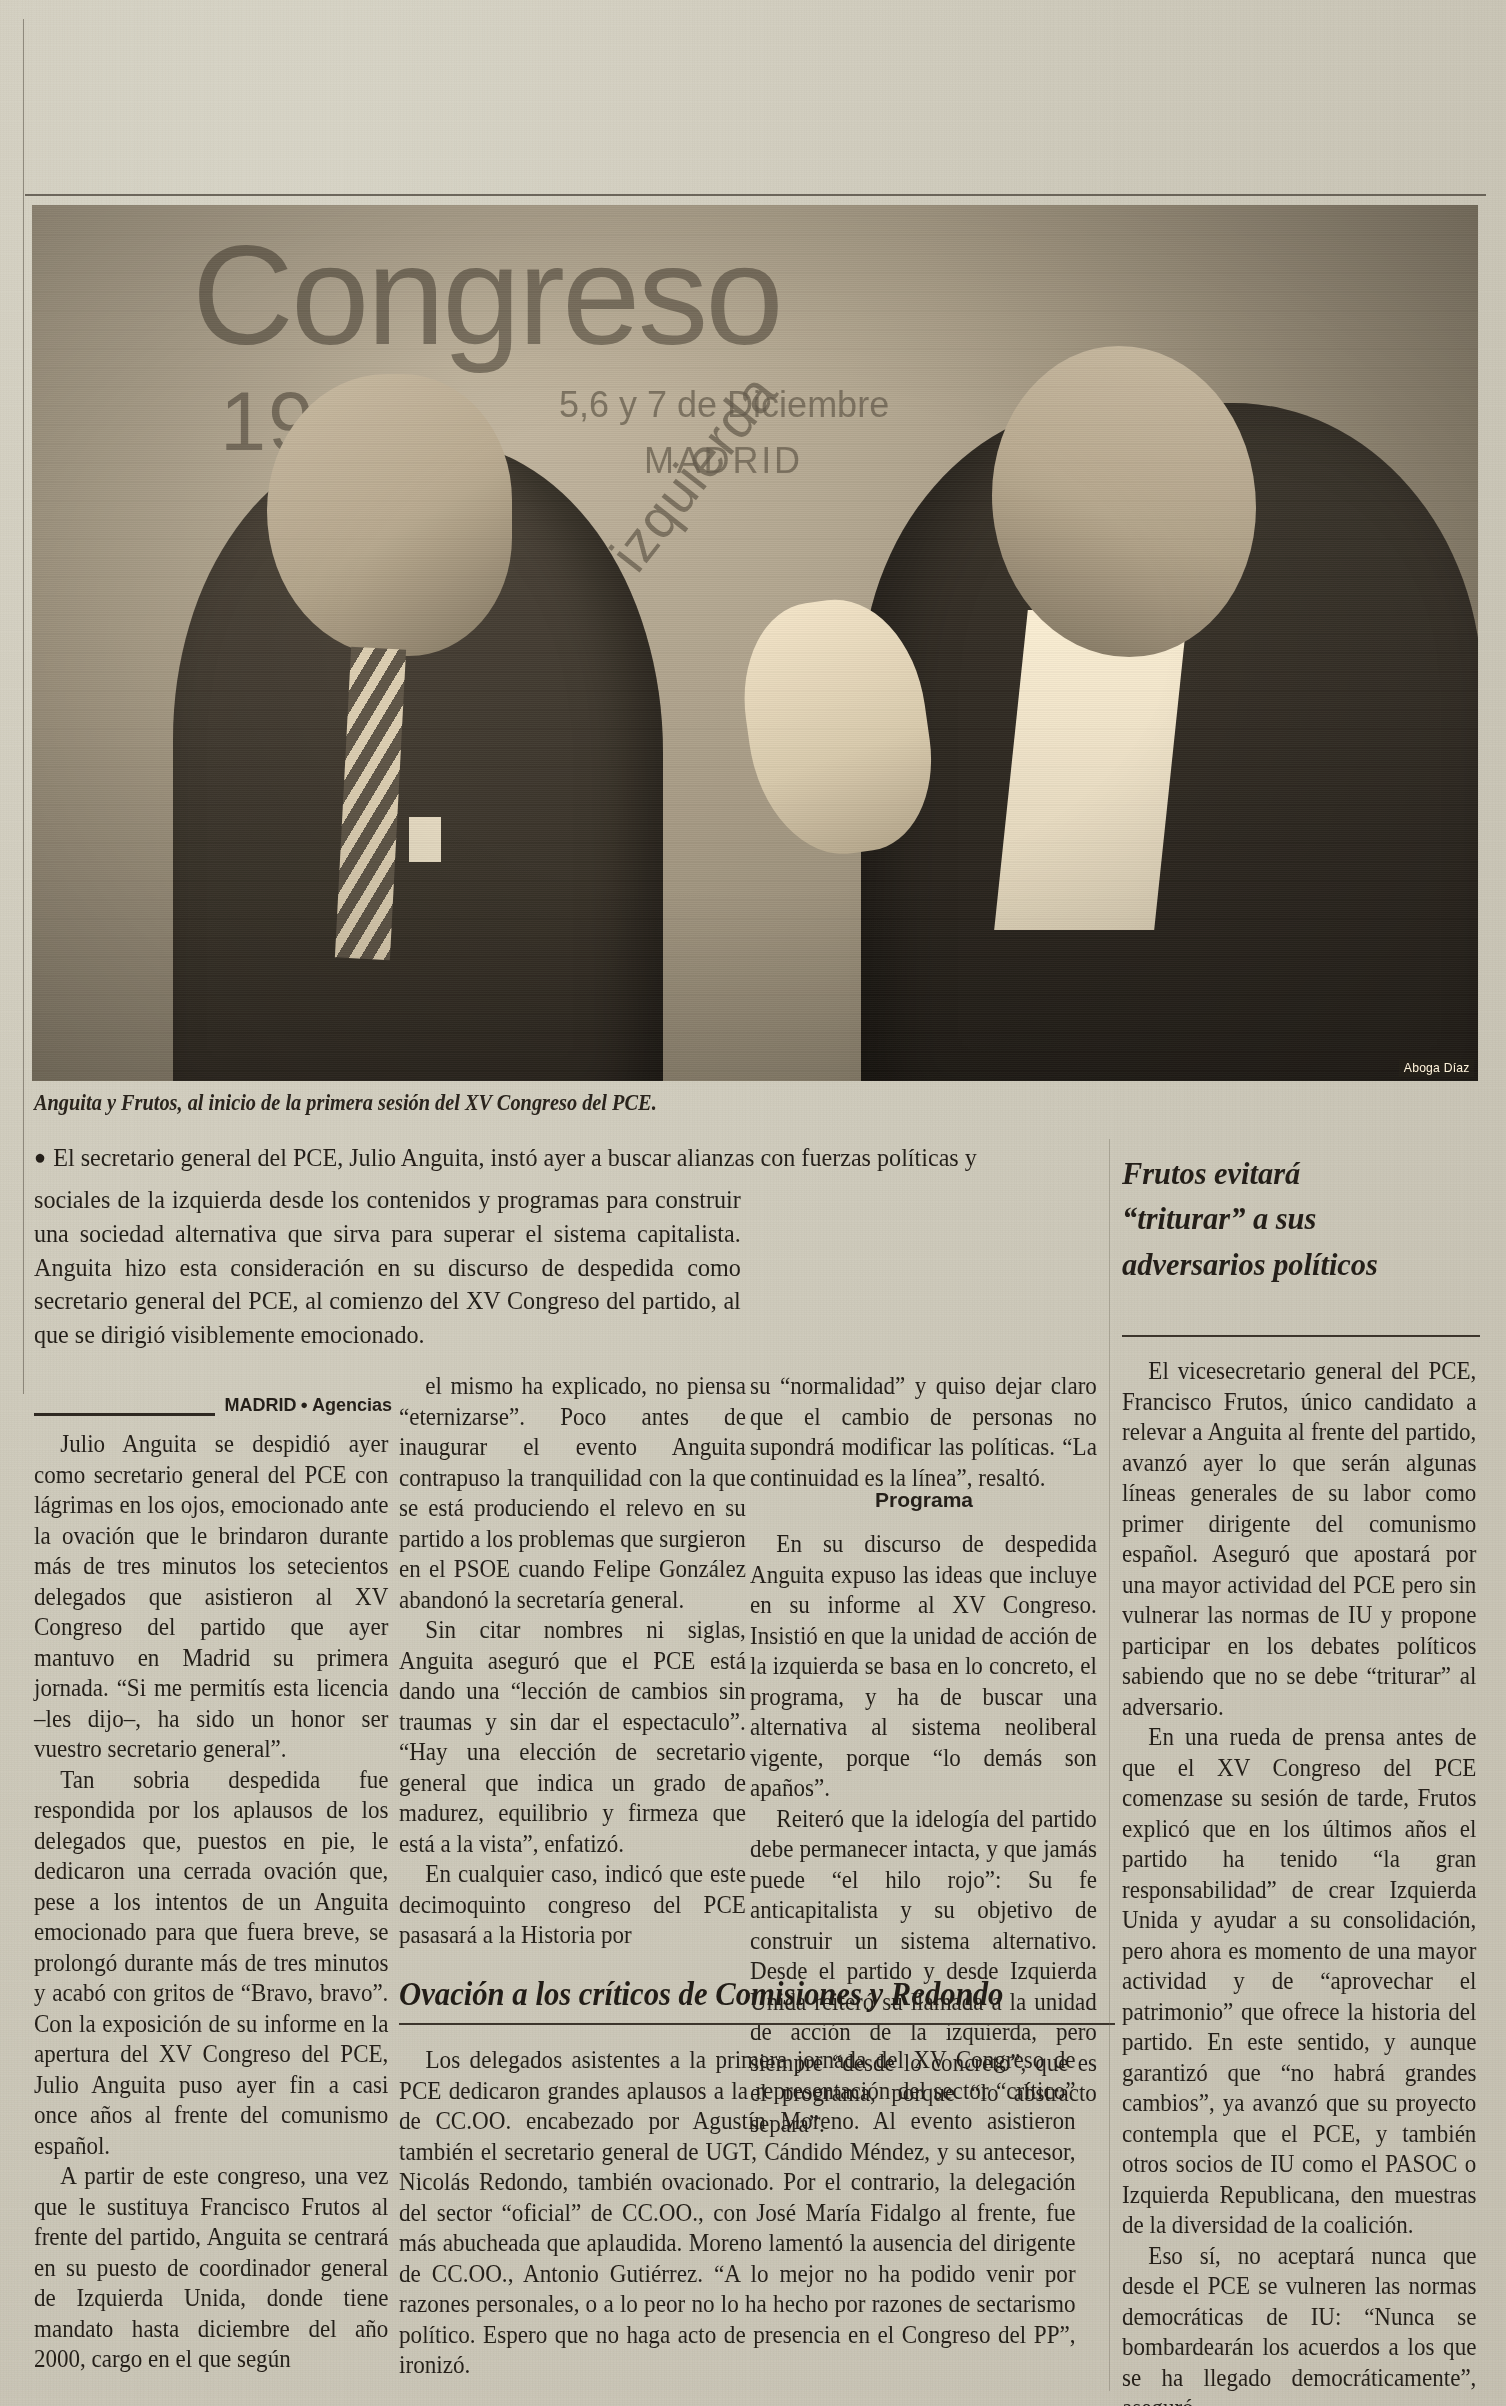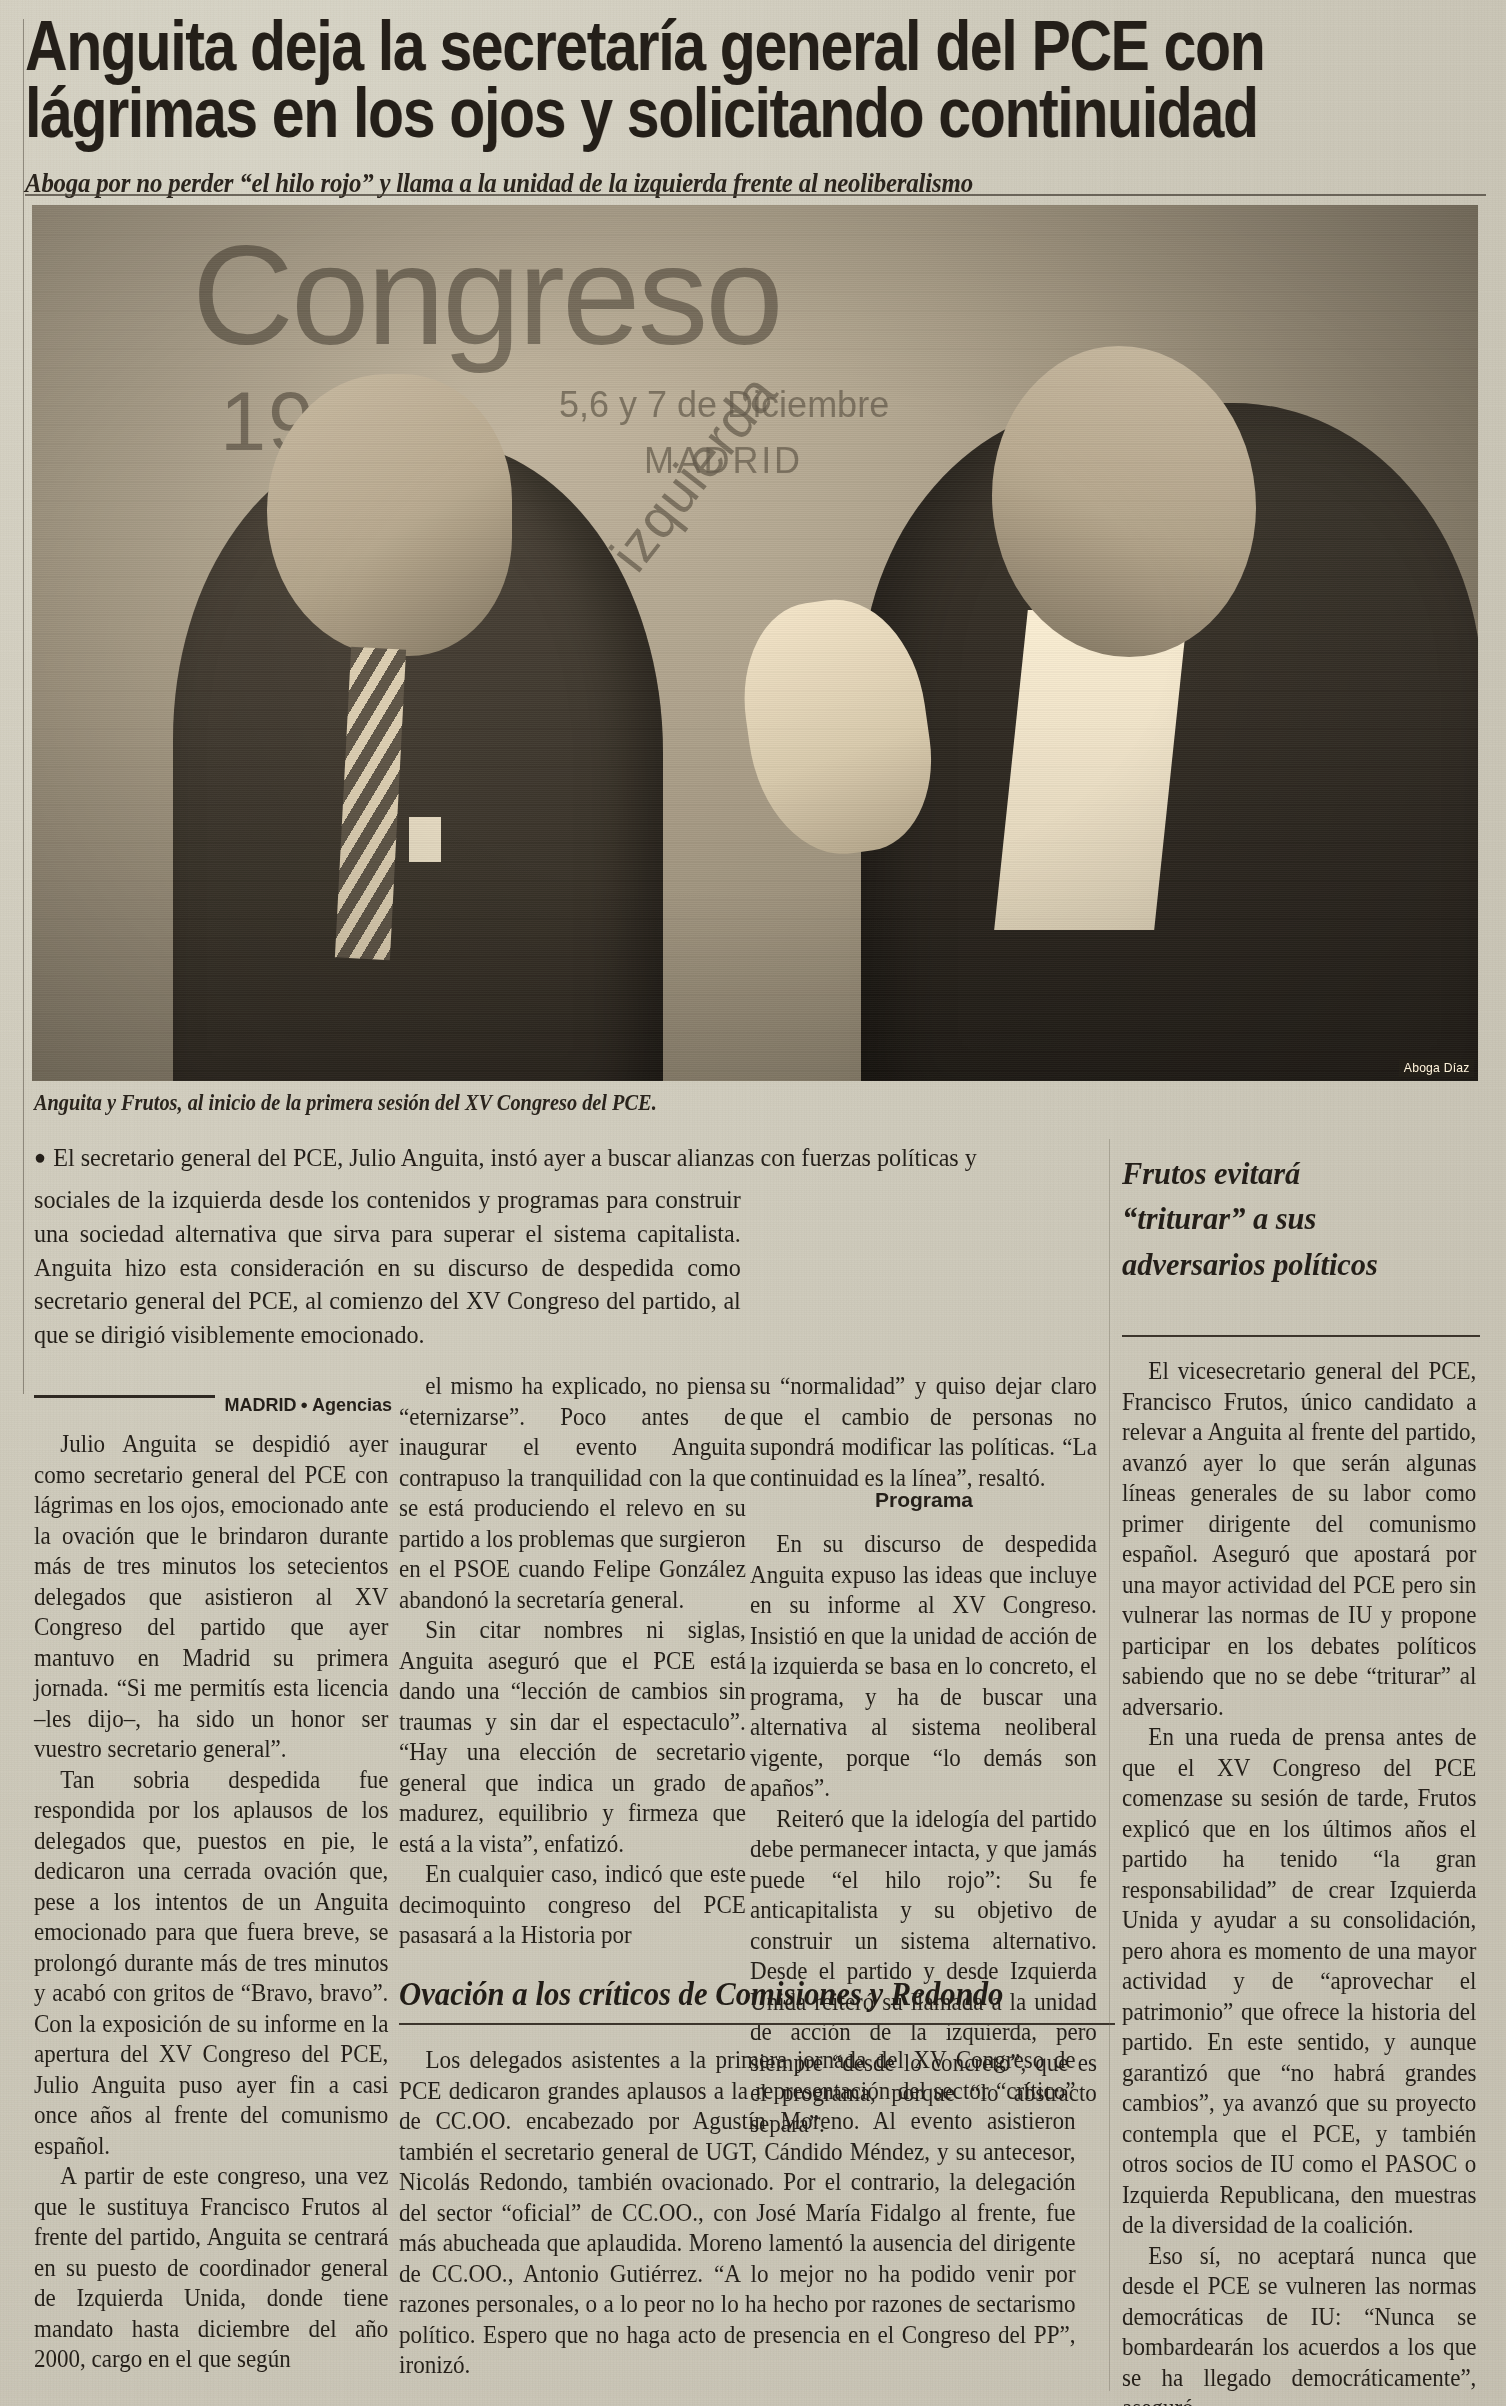--- a/index.html
+++ b/index.html
@@ -186,21 +186,21 @@
     transform:scaleX(0.95);transform-origin:left top;
   }
   .side-rule{
     position:absolute;left:1122px;top:1335px;width:358px;height:1.9px;
     background:#3c352c;
   }
 
   
   .byline-wrap{
     position:absolute;left:34px;top:1395px;width:358px;
-    display:flex;align-items:flex-start;gap:9.4px;
+    display:flex;align-items:flex-end;gap:9.4px;
   }
   .byline-rule{flex:1;height:2.8px;background:#2f2922;}
   .byline{
     font-family:"Liberation Sans", sans-serif;
     font-size:18px;color:#241f19;white-space:nowrap;
   }
   .byline b{font-weight:bold;}
   .byline .dot{font-size:13px;vertical-align:1.9px;margin:0 3.8px;}
 
   
@@ -253,27 +253,20 @@
 </style>
 </head>
 <body>
 
 <div class="paper"></div>
 
 <div class="page">
 
   <div class="vrule-left"></div>
 
-  <div class="hdl-wrap">
-    <h1 class="headline">
-      <span>Anguita deja la secretaría general del PCE con</span>
-      <span class="l2">lágrimas en los ojos y solicitando continuidad</span>
-    </h1>
-    <div class="kicker">Aboga por no perder “el hilo rojo” y llama a la unidad de la izquierda frente al neoliberalismo</div>
-  </div>
   <div class="rule-thin" style="top:194px"></div>
 
   <div class="photo">
     <div class="bg"></div>
     <div class="banner-txt b-congreso">Congreso</div>
     <div class="banner-txt b-year">1998</div>
     <div class="banner-txt b-fecha">5,6 y 7 de Diciembre</div>
     <div class="banner-txt b-madrid">MADRID</div>
     <div class="banner-txt b-diag">izquierda</div>
     <div class="banner-txt b-diag2">desde</div>

